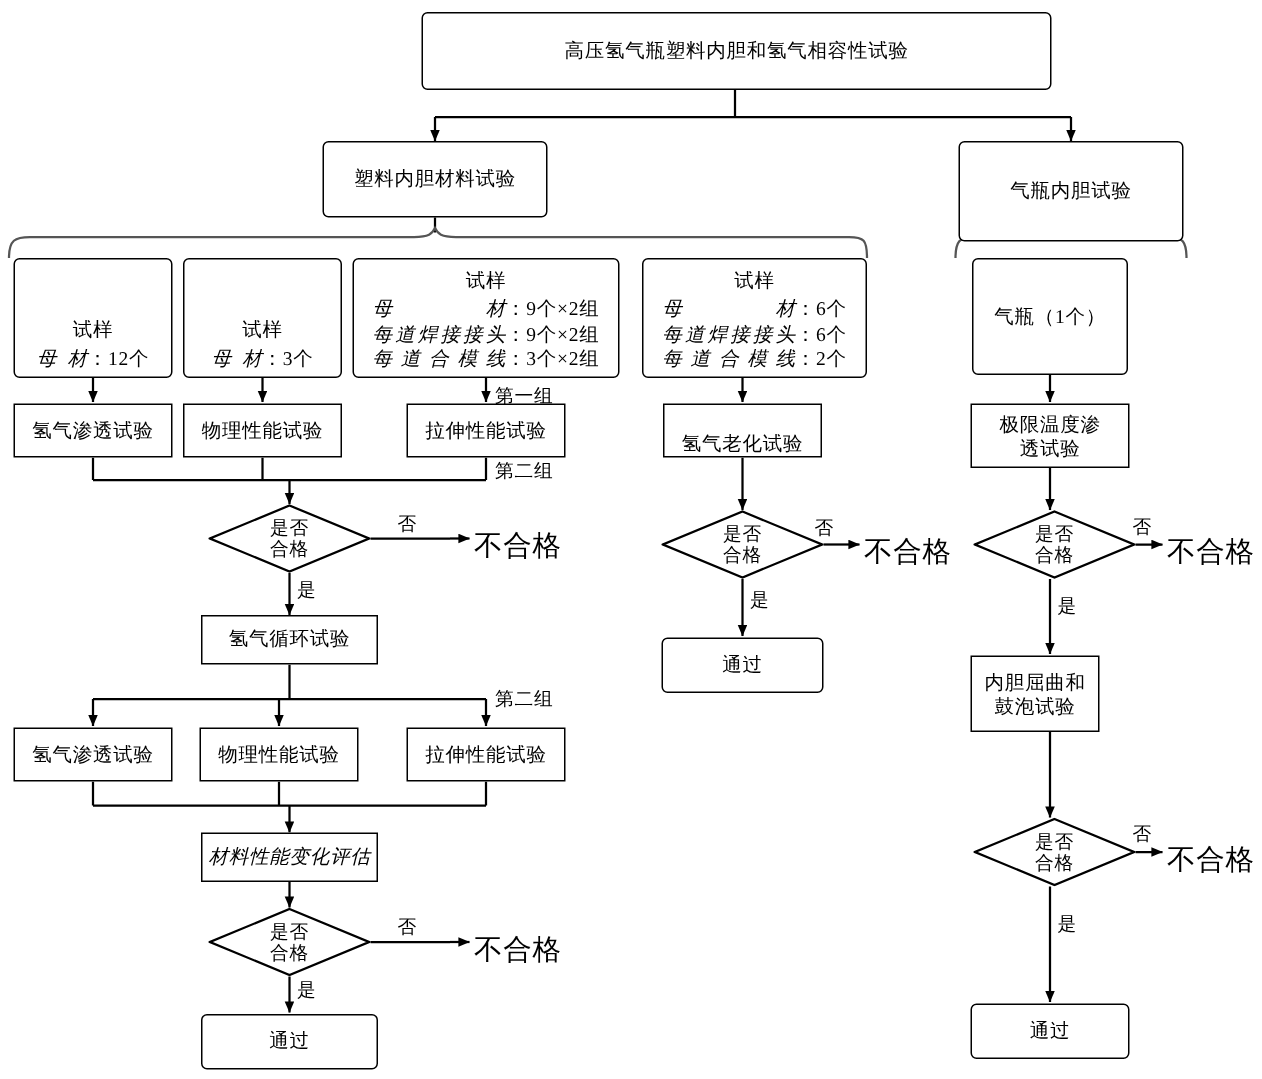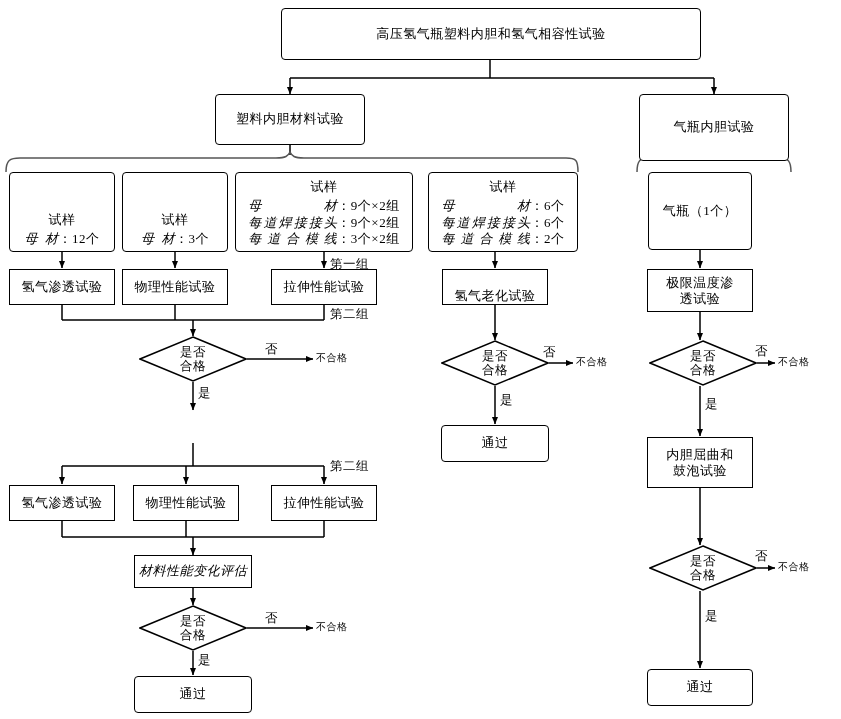--- a/index.html
+++ b/index.html
@@ -89,21 +89,21 @@
   .edge-label {
     position: absolute;
     font-size: 12.5px;
     letter-spacing: 0.5px;
     z-index: 3;
     background: transparent;
     white-space: nowrap;
   }
   .term {
     position: absolute;
-    font-size: 10px;
+    font-size: 19px;
     letter-spacing: 0.5px;
     z-index: 3;
     white-space: nowrap;
     text-align: right;
   }
 </style>
 </head>
 <body>
 
 <div id="canvas">
@@ -310,20 +310,23 @@
   <div class="edge-label" style="left:265px; top:341px;">
     <span>否</span>
   </div>
   <div class="term" style="left:316px; top:351px;">
     <span>不合格</span>
   </div>
   <div class="edge-label" style="left:198px; top:385px;">
     <span>是</span>
   </div>
 
+  <div class="node rect thin" style="left:134px; top:410px; width:118px; height:33px;">
+    <span>氢气循环试验</span>
+  </div>
 
   <div class="edge-label" style="left:330px; top:458px;">
     <span>第二组</span>
   </div>
 
   <div class="node rect thin" style="left:9px; top:485px; width:106px; height:36px;">
     <span>氢气渗透试验</span>
   </div>
   <div class="node rect thin" style="left:133px; top:485px; width:106px; height:36px;">
     <span>物理性能试验</span>
@@ -394,21 +397,21 @@
   <div class="edge-label" style="left:755px; top:343px;">
     <span>否</span>
   </div>
   <div class="term" style="left:778px; top:355px;">
     <span>不合格</span>
   </div>
   <div class="edge-label" style="left:705px; top:396px;">
     <span>是</span>
   </div>
 
-  <div class="node rect thin" style="left:647px; top:437px; width:106px; height:51px; line-height:1.22;">
+  <div class="node rect thin" style="left:647px; top:437px; width:86px; height:51px; line-height:1.22;">
     <span style="display:block; width:76px;">内胆屈曲和鼓泡试验</span>
   </div>
 
   <div class="diamond" style="left:649px; top:545px; width:108px; height:46px;">
     <svg width="108" height="46" viewBox="0 0 108 46" xmlns="http://www.w3.org/2000/svg">
       <polygon points="54,1 107,23 54,45 1,23" fill="#fff" stroke="#000" stroke-width="1.5"></polygon>
     </svg>
     <div class="dlabel">
       <span>是否</span>
       <span>合格</span>

